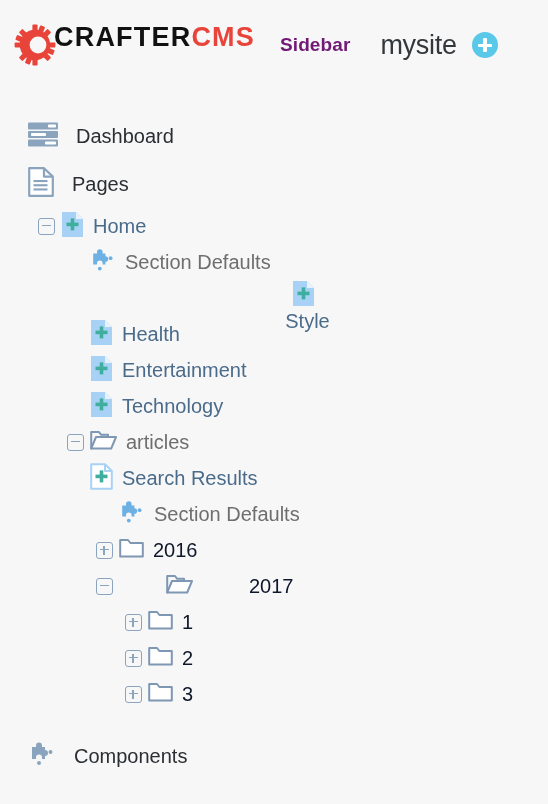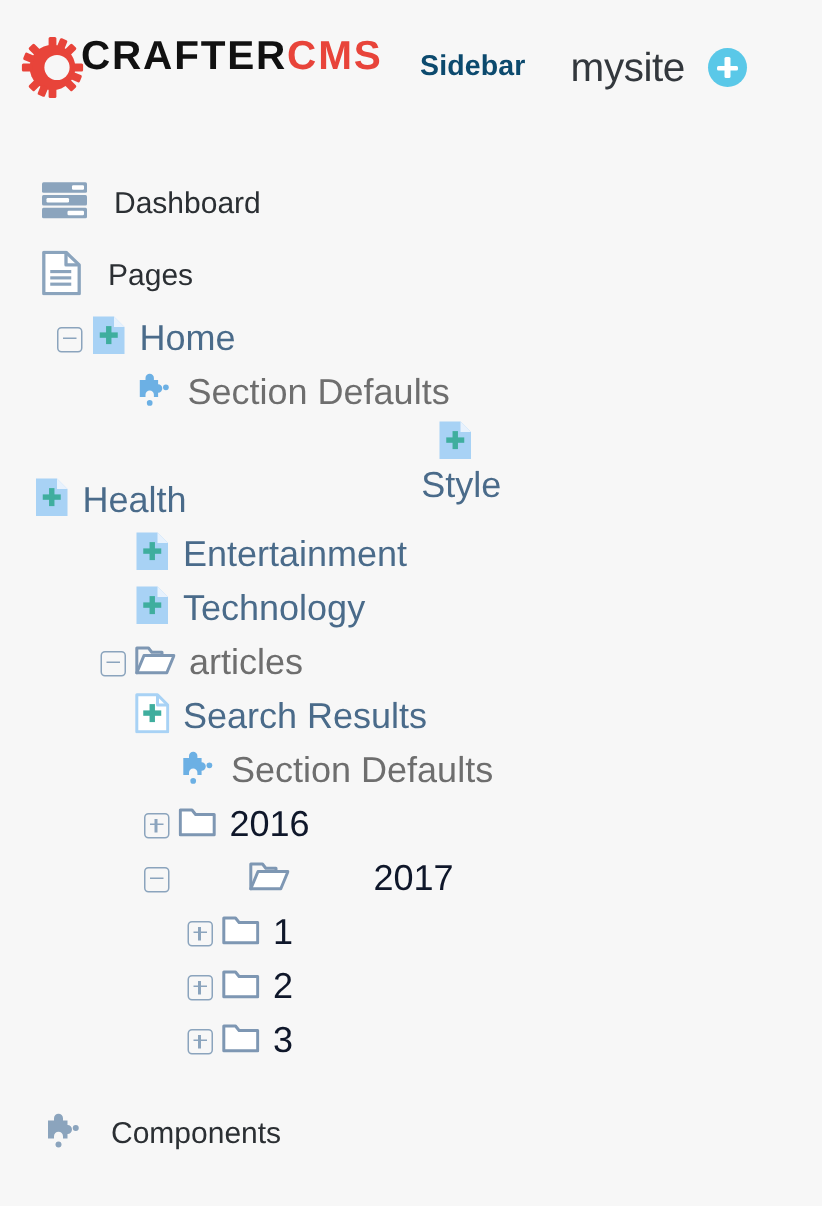--- a/index.html
+++ b/index.html
@@ -29,21 +29,21 @@
     line-height: 1;
     margin-left: 2px;
   }
   .wm-dark { color: #111111; }
   .wm-red { color: #e8443a; }
 
   .sidebar-word {
     margin-left: 25px;
     font-size: 19px;
     font-weight: bold;
-    color: #0c4a6e;
+    color: #701a75;
     letter-spacing: 0.1px;
   }
   .site-name {
     margin-left: 30px;
     font-size: 27px;
     font-weight: normal;
     color: #33383d;
     letter-spacing: -0.3px;
   }
   .add-btn {
@@ -98,21 +98,21 @@
     position: absolute;
     top: 3px; bottom: 3px;
     left: 6px;
     width: 1.6px;
     background: #8ba4bd;
   }
   .toggle-spacer { width: 23px; flex: none; }
 
   .ico { flex: none; margin-right: 9px; display: block; }
 
-  .label { font-size: 24px; line-height: 1; white-space: nowrap; }
+  .label { font-size: 20px; line-height: 1; white-space: nowrap; }
   .label.head      { font-size: 20px; color: #2b2f33; }
   .label.page      { color: #4a6b8a; }
   .label.muted     { color: #6e6e6e; }
   .label.folder    { color: #6e6e6e; }
   .label.foldernum { color: #0f172a; }
 </style>
 </head>
 <body>
 
 <div class="header">
@@ -202,21 +202,21 @@
       <div class="row" style="padding-left: 67px; flex-direction: column;">
         <span class="toggle-spacer"></span>
         <span class="ico"><svg width="23" height="27" viewBox="0 0 23 27">
         <path d="M1,1 H15 L22,8 V26 H1 Z" fill="#a8d2f5"></path>
         <path d="M15,1 V8 H22 Z" fill="#e8f2fd"></path>
         <rect x="5.5" y="11.6" width="12" height="3.6" fill="#3fae9e"></rect>
         <rect x="9.7" y="7.4" width="3.6" height="12" fill="#3fae9e"></rect>
       </svg></span>
         <span class="label page">Style</span>
       </div>
-      <div class="row" style="">
+      <div class="row" style="padding-left: 67px;">
         <span class="toggle-spacer"></span>
         <span class="ico"><svg width="23" height="27" viewBox="0 0 23 27">
         <path d="M1,1 H15 L22,8 V26 H1 Z" fill="#a8d2f5"></path>
         <path d="M15,1 V8 H22 Z" fill="#e8f2fd"></path>
         <rect x="5.5" y="11.6" width="12" height="3.6" fill="#3fae9e"></rect>
         <rect x="9.7" y="7.4" width="3.6" height="12" fill="#3fae9e"></rect>
       </svg></span>
         <span class="label page">Health</span>
       </div>
       <div class="row" style="padding-left: 67px;">

